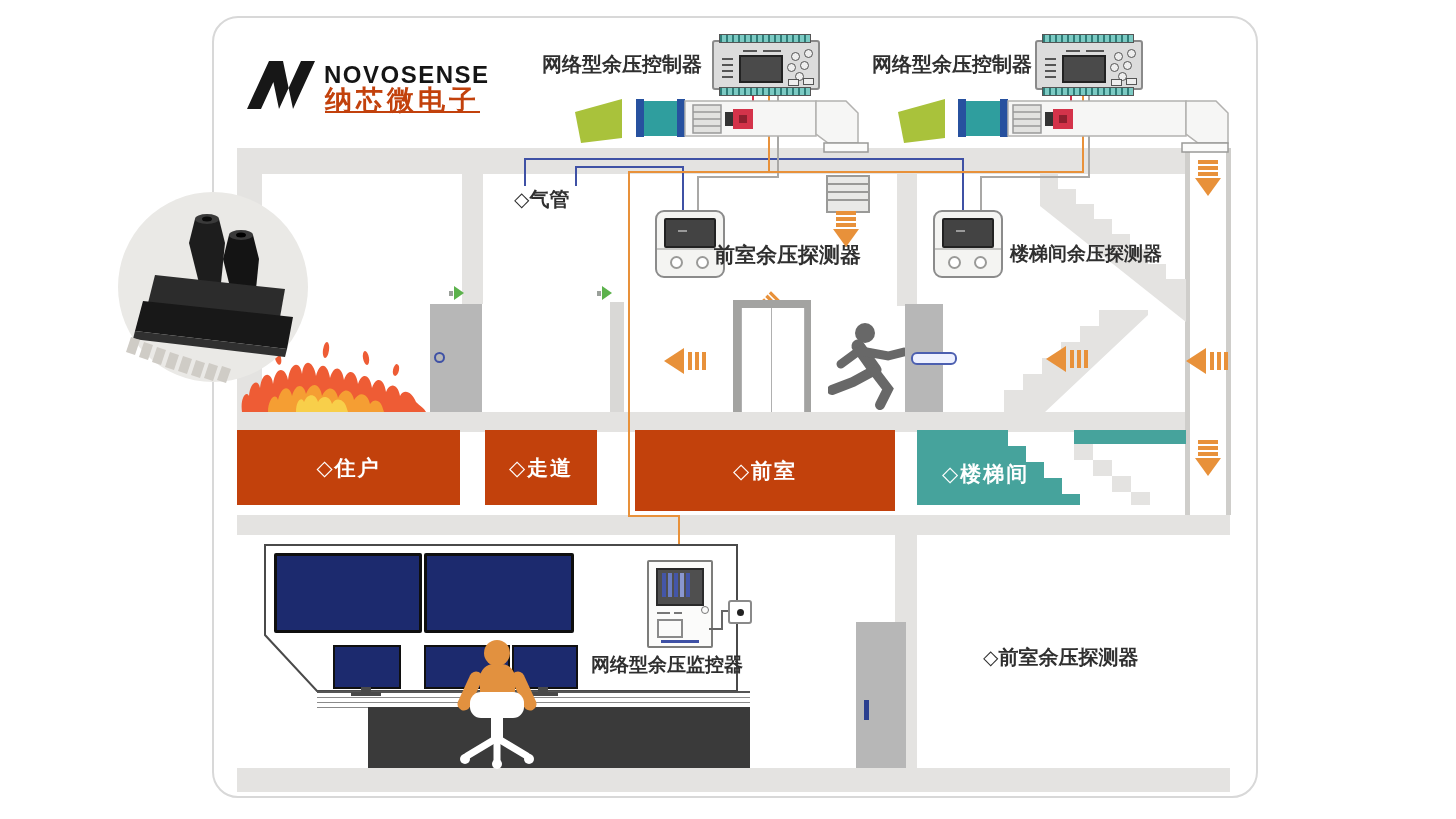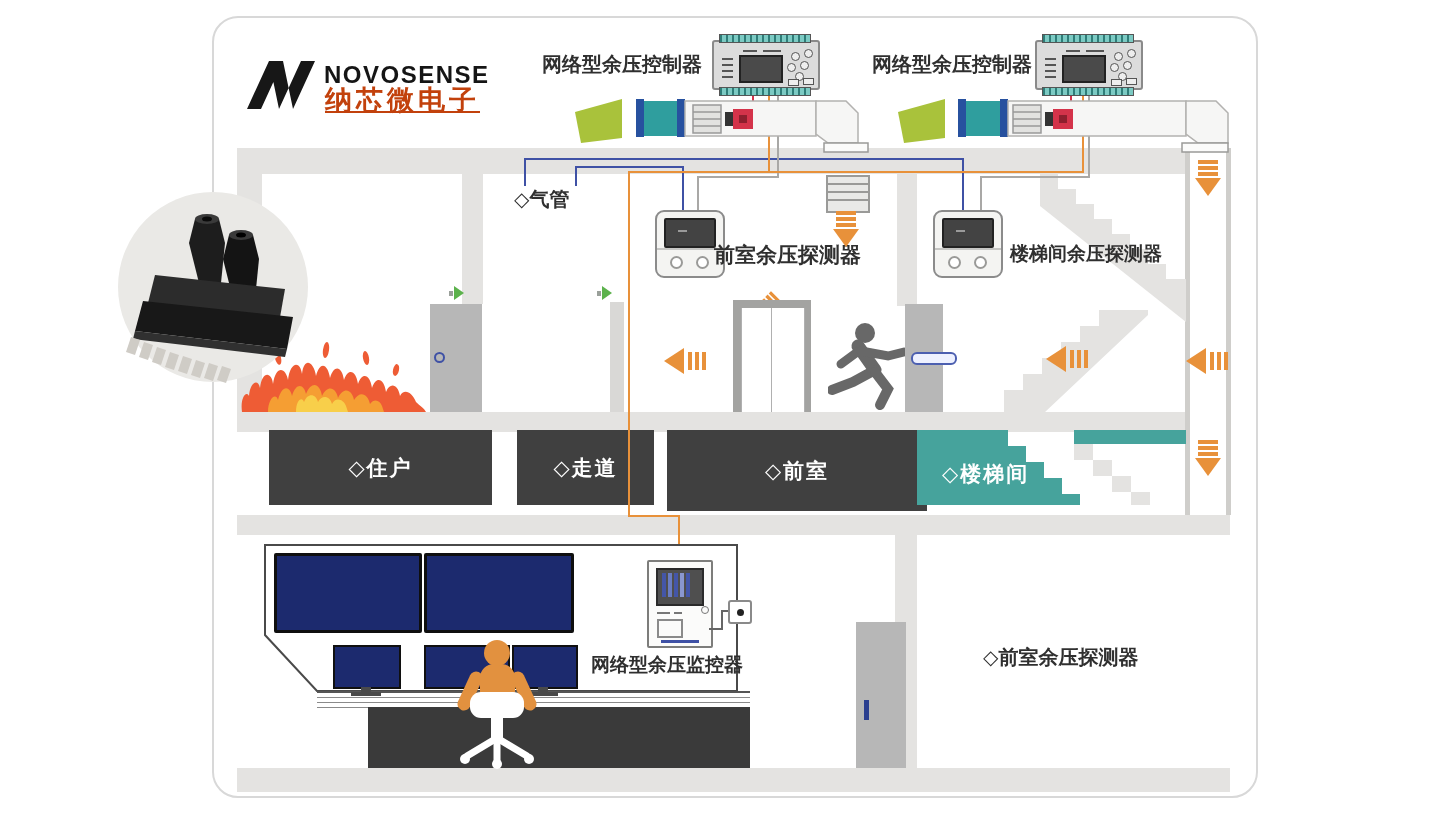--- a/index.html
+++ b/index.html
@@ -1,21 +1,21 @@
 <!DOCTYPE html>
 <html><head>
 <meta charset="utf-8">
 <style>
   html,body{margin:0;padding:0;background:#fff;}
   body{font-family:"Liberation Sans","DejaVu Sans",sans-serif;}
   .scene{position:relative;width:1456px;height:819px;background:#fff;overflow:hidden;}
   .abs{position:absolute;}
   .frame{left:212px;top:16px;width:1042px;height:778px;border:2px solid #d8d8d8;border-radius:26px;background:#fff;}
   .wall{background:#e4e3e1;}
-  .teal{background:#404040;margin-left:32px;}
+  .teal{background:#c2410c;}
   .room-label{color:#fff;font-size:21px;font-weight:bold;letter-spacing:2px;white-space:nowrap;}
   .lbl{color:#2f2f2f;font-weight:bold;white-space:nowrap;}
   .wire{position:absolute;}
   .wire.blue{background:#3f51a5;}
   .wire.gray{background:#a9a8a6;}
   .wire.orange{background:#e8913a;}
   .wire.red{background:#d4334a;}
   .detector{background:#f4f4f2;border:2px solid #8b8b8b;border-radius:9px;}
   .det-screen{position:absolute;left:7px;top:6px;width:48px;height:26px;background:#434343;border:2px solid #222;border-radius:2px;}
   .det-glint{position:absolute;left:12px;top:10px;width:9px;height:2px;background:#9a9a9a;}
@@ -70,21 +70,21 @@
   <div class="abs" style="left:988px;top:168px;width:244px;height:250px;">
     <svg width="244" height="250" viewBox="0 0 244 250">
       <polygon fill="#e4e3e1" points="52,6 70,6 70,21 88,21 88,36 106,36 106,51 124,51 124,66 142,66 142,81 160,81 160,96 178,96 178,111 198,111 198,154 52,38"></polygon>
       <polygon fill="#e4e3e1" points="130,142 111,142 111,158 92,158 92,174 73,174 73,190 54,190 54,206 35,206 35,222 16,222 16,245 56,245 160,147 160,142"></polygon>
     </svg>
   </div>
 
   <div class="abs teal" style="left:237px;top:430px;width:223px;height:75px;display:flex;align-items:center;justify-content:center;">
     <span class="room-label">◇住户</span>
   </div>
-  <div class="abs teal" style="left:485px;top:430px;width:137px;height:75px;display:flex;align-items:center;justify-content:center;">
+  <div class="abs teal" style="left:485px;top:430px;width:112px;height:75px;display:flex;align-items:center;justify-content:center;">
     <span class="room-label">◇走道</span>
   </div>
   <div class="abs teal" style="left:635px;top:430px;width:260px;height:81px;display:flex;align-items:center;justify-content:center;">
     <span class="room-label">◇前室</span>
   </div>
   <div class="abs" style="left:917px;top:428px;width:269px;height:78px;">
     <svg width="269" height="78" viewBox="0 0 269 78">
       <polygon fill="#46a39c" points="0,2 91,2 91,18 109,18 109,34 127,34 127,50 145,50 145,66 163,66 163,77 0,77"></polygon>
       <rect fill="#46a39c" x="157" y="2" width="112" height="14"></rect>
       <rect fill="#e4e3e1" x="157" y="16" width="19" height="16"></rect>

